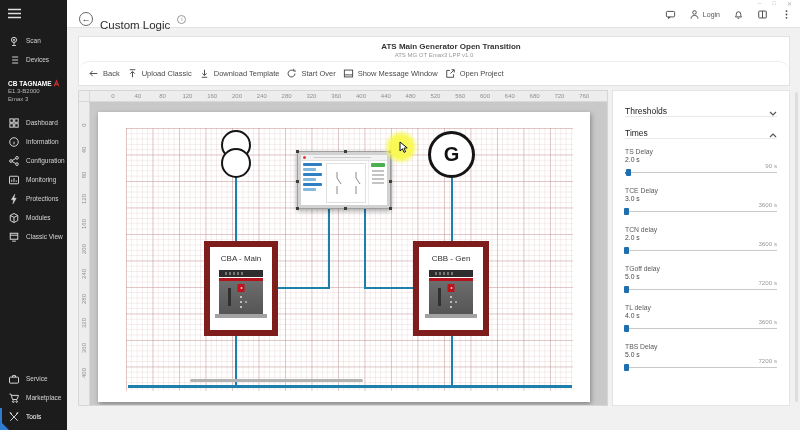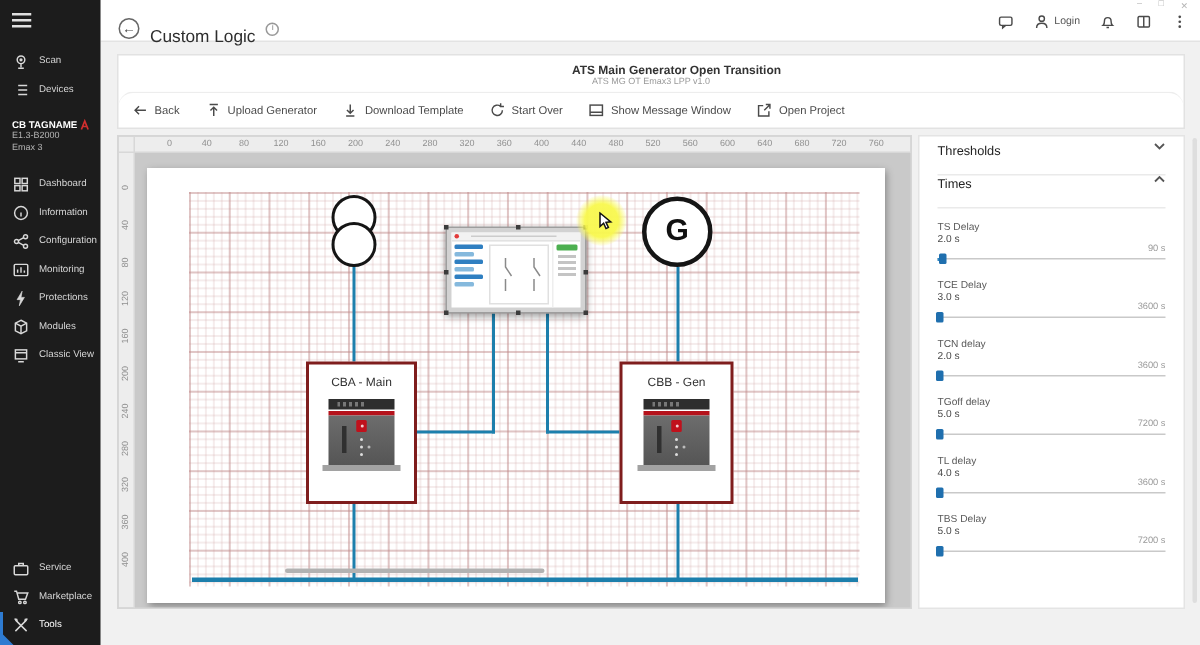--- a/index.html
+++ b/index.html
@@ -45,21 +45,21 @@
                color:#888; display:flex; align-items:center; justify-content:center; }
   #tb-actions { position:absolute; right:8px; top:9px; display:flex; align-items:center; gap:13px; }
   .tb-act { display:flex; align-items:center; gap:3px; font-size:7px; color:#555; cursor:pointer; }
 
   
   #headercard { position:absolute; left:78px; top:36px; width:712px; height:50px;
                 background:#fff; border:1px solid #e2e2e2; z-index:2; }
   #hc-title { text-align:center; padding-top:5px; font-size:8px; font-weight:bold; color:#333;padding-left:34px; }
   #hc-sub { text-align:center; font-size:6px; color:#999; margin-top:1px; }
   #hc-toolbar { position:absolute; left:0; right:0; bottom:0; height:24px; border-top:1px solid #ededed;
-                display:flex; align-items:center; gap:17px; padding-left:9px;border-radius:10px; }
+                display:flex; align-items:center; gap:7px; padding-left:9px;border-radius:10px; }
   .tbtn { display:flex; align-items:center; gap:4px; font-size:7.5px; color:#4a4a4a;
           background:none; border:none; cursor:pointer; font-family:inherit; }
   .tbtn .ic { width:11px; height:11px; }
 
   
   #canvas { position:absolute; left:78px; top:90px; width:530px; height:316px;
             background:#c9c9c9; border:1px solid #d6d6d6; overflow:hidden; }
   #ruler-corner { position:absolute; left:0; top:0; width:11px; height:11px; background:#ededed;
                   border-right:1px solid #d8d8d8; border-bottom:1px solid #d8d8d8; z-index:3;}
   #ruler-top { position:absolute; left:11px; right:0; top:0; height:11px; background:#ededed;
@@ -79,21 +79,21 @@
             linear-gradient(to right, rgba(205,160,160,.20) 1px, transparent 1px),
             linear-gradient(to bottom, rgba(205,160,160,.20) 1px, transparent 1px);
           background-size:26.5px 26.5px, 26.5px 26.5px, 5.3px 5.3px, 5.3px 5.3px; }
   .wire { position:absolute; background:#1d7fac; }
   .circle-node { position:absolute; border-radius:50%; background:#fff; }
   #xfmr1 { left:123px; top:18px; width:30px; height:30px; border:2.5px solid #151515; }
   #xfmr2 { left:123px; top:36px; width:30px; height:30px; border:2.5px solid #151515; }
   #gen { left:330px; top:19px; width:47px; height:47px; border:3px solid #151515;
          display:flex; align-items:center; justify-content:center; }
   #gen span { font-size:20px; font-weight:bold; color:#111; }
-  .node-box { position:absolute; background:#fff; border:2px solid #7f1d1d; text-align:center; }
+  .node-box { position:absolute; background:#fff; border:6px solid #7f1d1d; text-align:center; }
   .node-box .nb-label { font-size:8px; color:#333; margin-top:7px; }
   #cba { left:106px; top:129px; width:74px; height:95px; }
   #cbb { left:315px; top:129px; width:76px; height:95px; }
   
   .breaker { width:44px; height:52px; margin:7px auto 0; position:relative; }
   .b-top { height:7px; background:#2e2e2e; }
   .b-top::after { content:""; position:absolute; left:6px; top:2px; width:18px; height:3px;
                   background:repeating-linear-gradient(to right,#777 0 2px,#2e2e2e 2px 4px); }
   .b-red { height:3px; background:#b5121b; margin-top:1px; }
   .b-body { height:33px; background:linear-gradient(#6d6d6d,#555); position:relative; }
@@ -130,21 +130,21 @@
                background:radial-gradient(circle, rgba(248,248,78,.95) 0 46%, rgba(248,248,78,0) 72%); }
   #cursor { position:absolute; left:301px; top:29px; }
   .hthumb { position:absolute; left:190px; top:379px; width:173px; height:3px;
             background:#b2b2b2; border-radius:2px; z-index:2; }
   #vscroll { position:absolute; right:2px; top:92px; bottom:28px; width:3px;
              background:#dedede; border-radius:2px; }
 
   
   #rightpanel { position:absolute; left:612px; top:90px; width:178px; height:316px; background:#fff;
                 border:1px solid #e4e4e4; padding:4px 12px 0; overflow:hidden; }
-  .sect-head { display:flex; justify-content:space-between; align-items:flex-start; height:21px;
+  .sect-head { display:flex; justify-content:space-between; align-items:flex-end; height:21px;
                font-size:8.5px; color:#222; cursor:pointer;gap:28px; }
   .sect-div { height:1px; background:#eaeaea; }
   .tg { margin-top:9px; }
   .tname { font-size:6.8px; color:#5a5a5a; }
   .tval { font-size:6.8px; color:#4a4a4a; margin-top:1px; }
   .trow { position:relative; margin-top:3px; height:12px; }
   .tmax { position:absolute; right:0; top:-4px; font-size:6.2px; color:#9a9a9a; }
   .track { position:absolute; left:0; right:0; top:6px; height:1px; background:#c9c9c9; }
   .tfill { position:absolute; left:0; top:-0.5px; height:2px; background:#2b87c4; }
   .thumb { position:absolute; top:-3px; width:5px; height:7px; background:#1f6fae; border-radius:1px; }
@@ -363,21 +363,21 @@
           </svg>
         </span>
         <span>Back</span>
       </button>
       <button class="tbtn">
         <span class="ic">
           <svg width="11" height="11" viewBox="0 0 16 16" fill="none" stroke="#4a4a4a" stroke-width="1.4">
             <path d="M8 13.5V5.5M4.8 8.2L8 5l3.2 3.2M4 2.5h8"></path>
           </svg>
         </span>
-        <span>Upload Generator</span>
+        <span>Upload Classic</span>
       </button>
       <button class="tbtn">
         <span class="ic">
           <svg width="11" height="11" viewBox="0 0 16 16" fill="none" stroke="#4a4a4a" stroke-width="1.4">
             <path d="M8 2.5v8M4.8 7.8L8 11l3.2-3.2M4 13.5h8"></path>
           </svg>
         </span>
         <span>Download Template</span>
       </button>
       <button class="tbtn">

